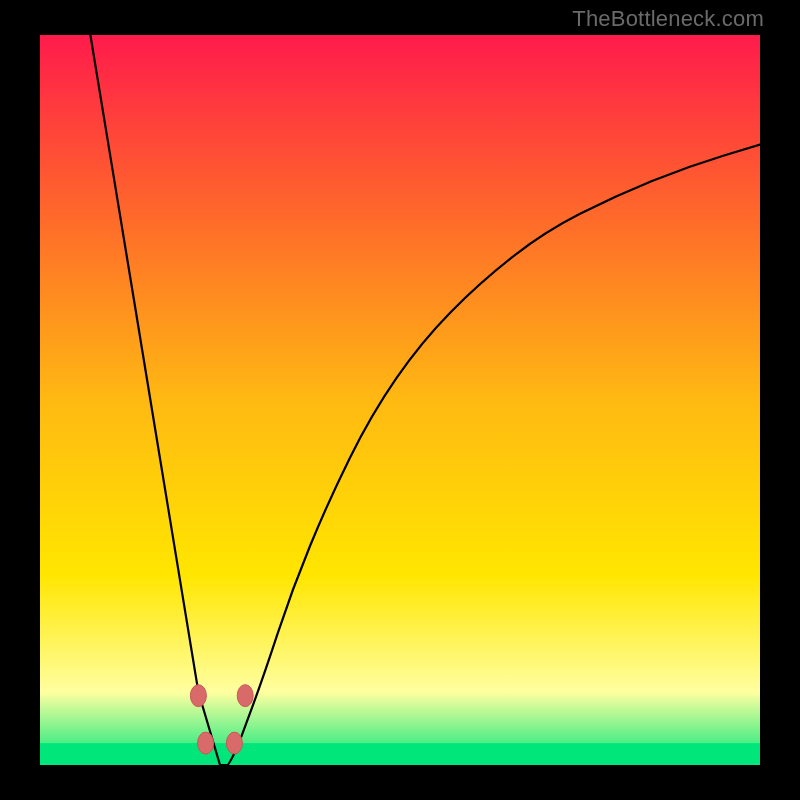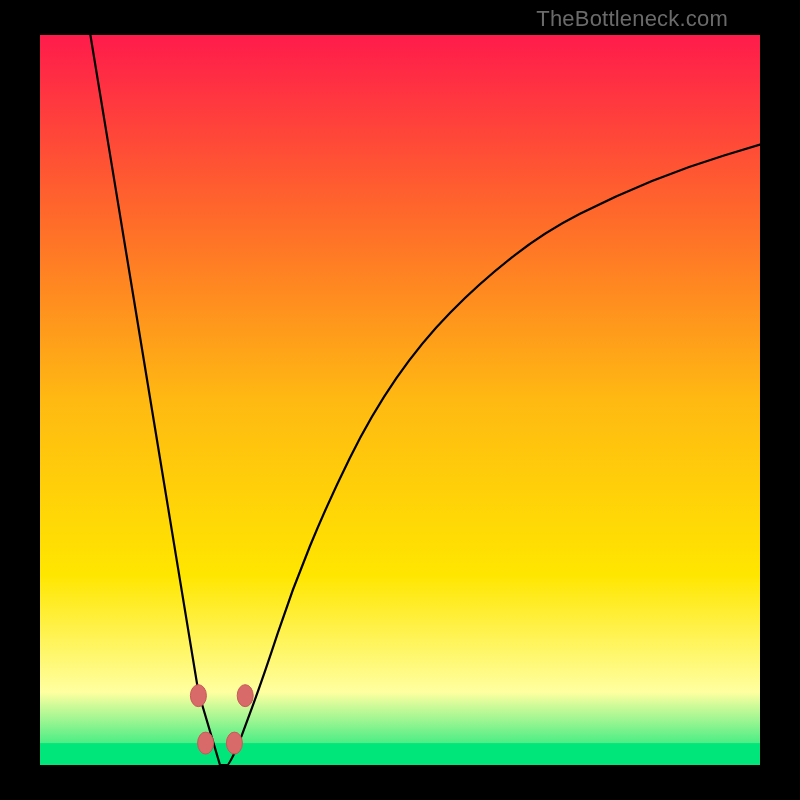--- a/index.html
+++ b/index.html
@@ -9,20 +9,21 @@
     height: 800px;
     background: #000000;
     overflow: hidden;
     font-family: Arial, Helvetica, sans-serif;
   }
   .frame {
     position: relative;
     width: 742px;
     height: 800px;
     background: #000000;
+    padding-left: 36px;
   }
   .watermark {
     position: absolute;
     top: 6px;
     right: 14px;
     font-size: 22px;
     font-weight: 500;
     color: #6a6a6a;
     letter-spacing: 0.2px;
     z-index: 3;

